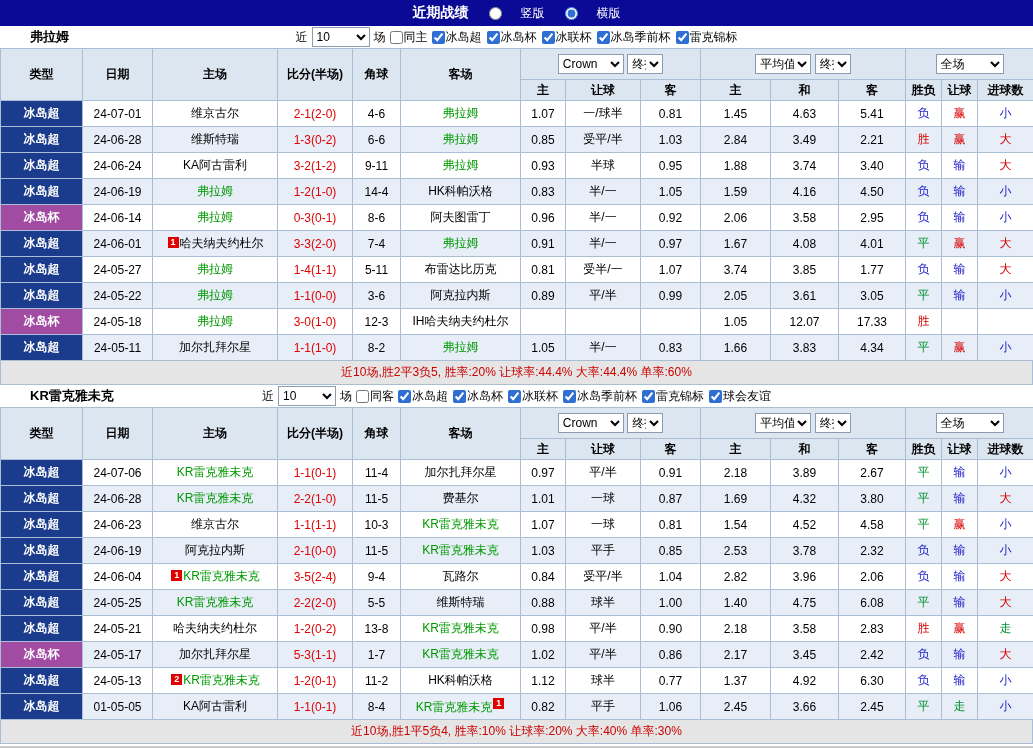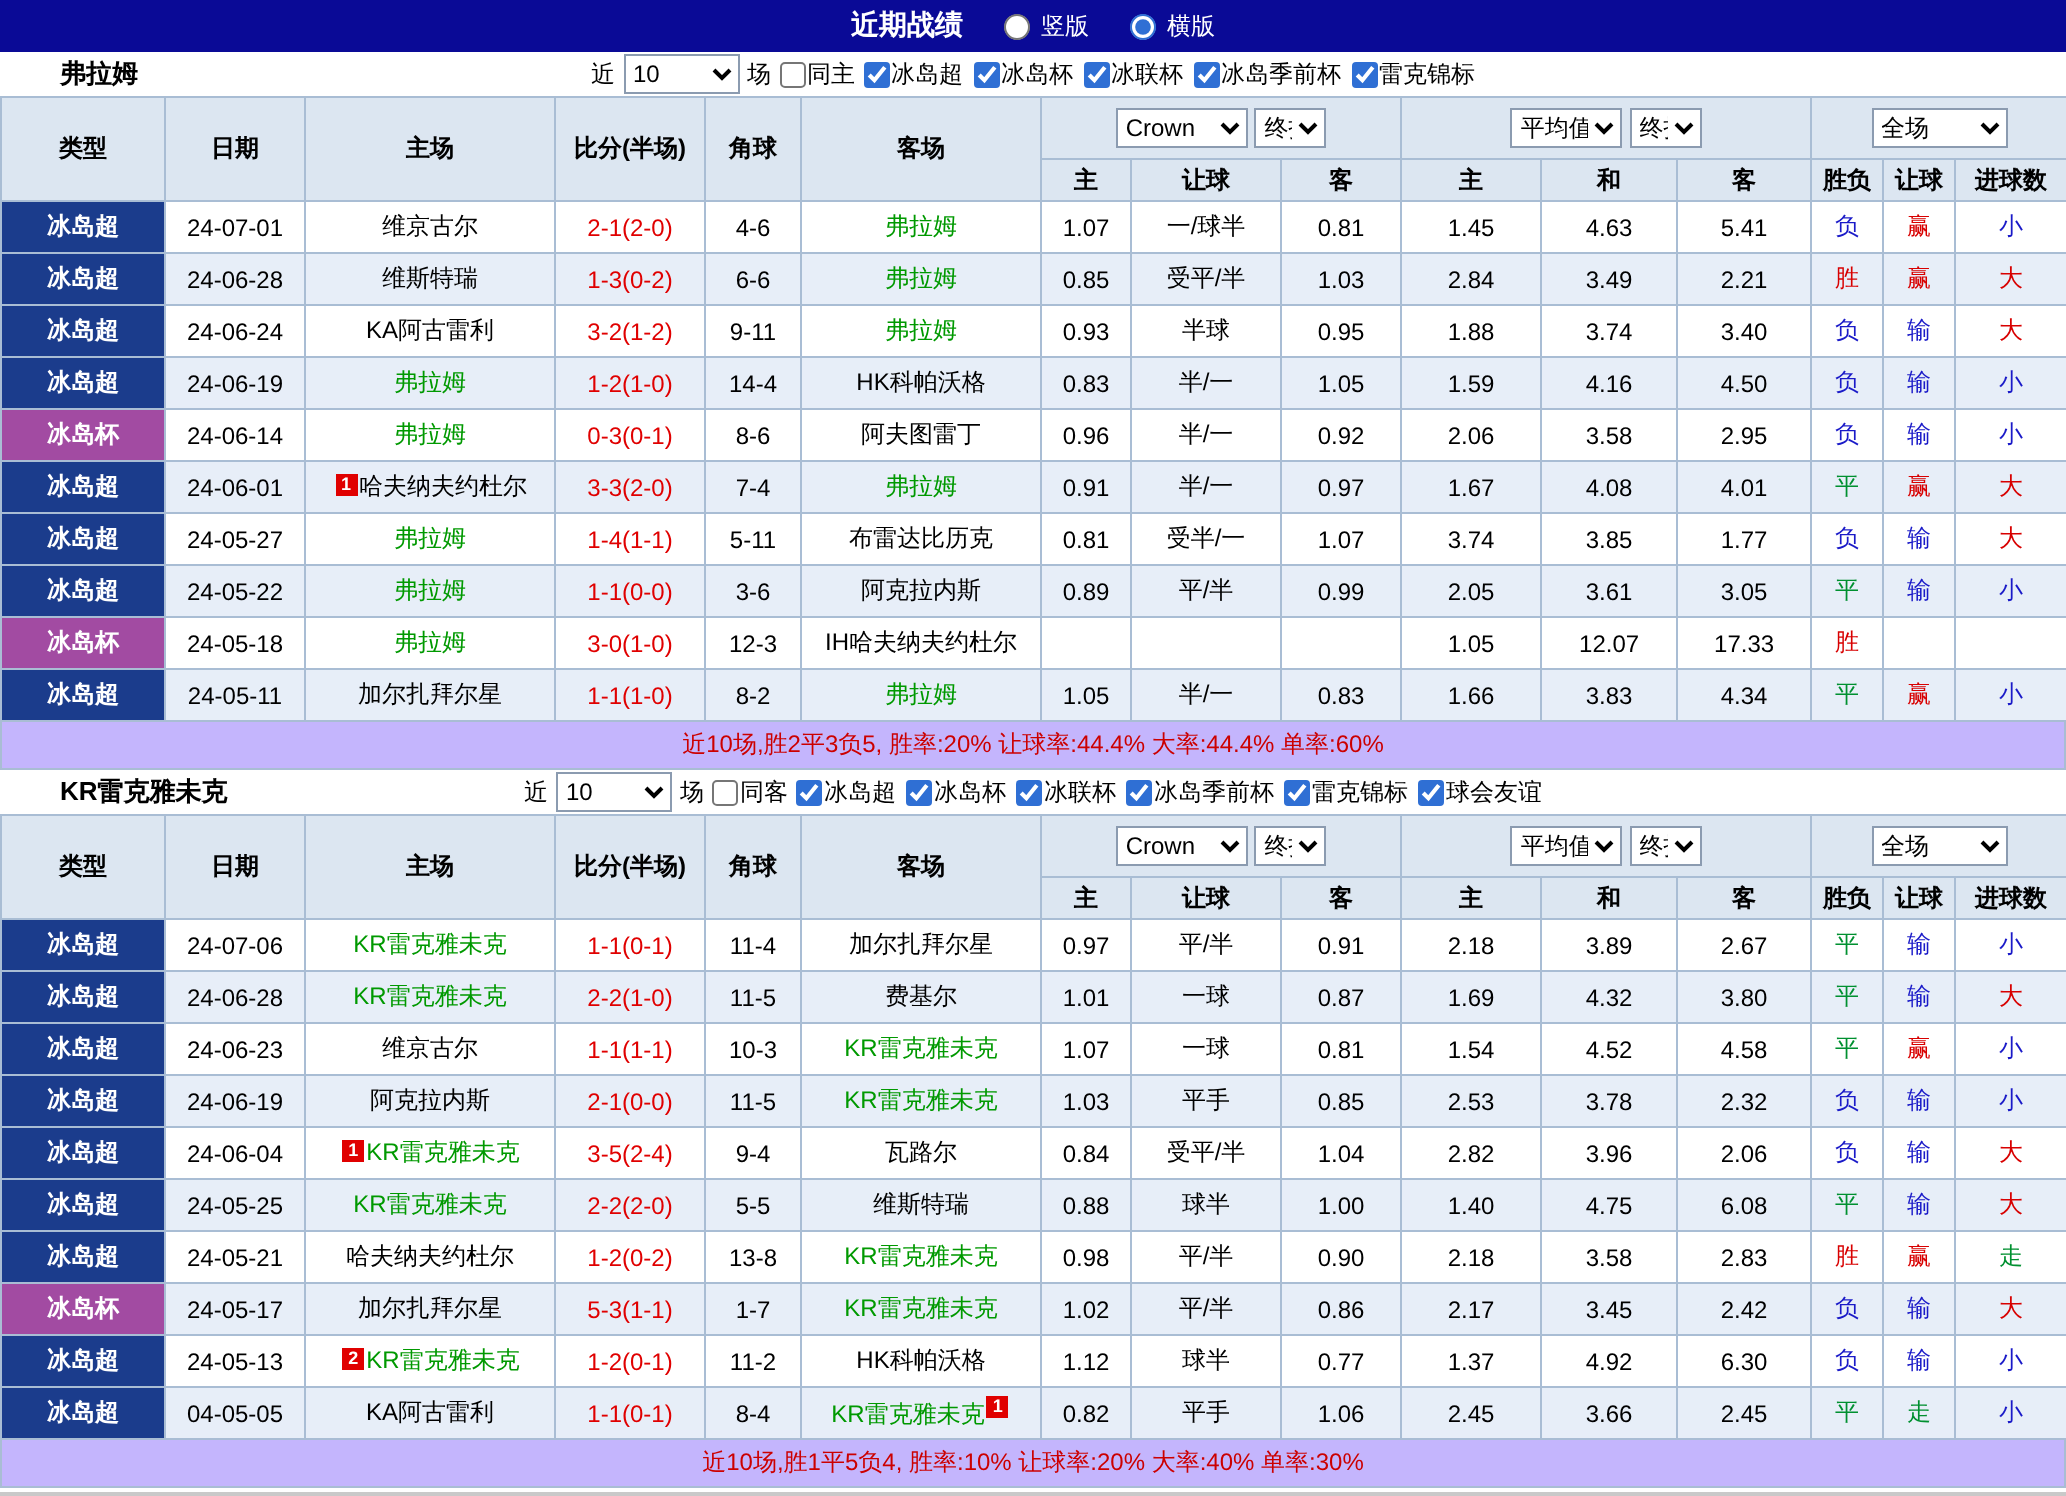--- a/index.html
+++ b/index.html
@@ -1,20 +1,20 @@
 <!DOCTYPE html>
 <html style="--red: #d80000; --blue: #1a1ac8; --green: #009030; --focus-green: #009900; --score-red: #e00000; --league-super-bg: #1b3c8c; --league-cup-bg: #a24ba2; --topbar-bg: #0a0a96; --header-bg: #dce6f1; --stripe-bg: #e7eef8; --footer-red: #cc0000;"><head>
 <meta charset="utf-8">
 <style>
   *{box-sizing:border-box;margin:0;padding:0}
   html,body{background:#fff}
   body{width:1033px;font-family:"Liberation Sans","DejaVu Sans",sans-serif;color:#000;font-size:12px}
   .topbar{height:26px;background:var(--topbar-bg);color:#fff;display:flex;align-items:center;justify-content:center;gap:20px}
   .topbar .title{font-weight:bold;font-size:14px}
-  .topbar label{display:flex;align-items:center;gap:6px;font-size:12px;cursor:pointer}
+  .topbar label{display:flex;align-items:center;gap:19px;font-size:12px;cursor:pointer}
   input[type=checkbox],input[type=radio]{accent-color:#2f6fd4;width:13px;height:13px;margin:0}
   .team-bar{height:22px;display:flex;align-items:center;position:relative;background:#fff}
   .team-bar .team-name{position:absolute;left:30px;font-weight:bold;font-size:13px}
   .team-bar .filters{margin:0 auto;display:flex;align-items:center;gap:4px}
   .filters .chk,.league-boxes label{display:inline-flex;align-items:center;gap:1px}
   .league-boxes{display:inline-flex;align-items:center;gap:5px}
   table{width:1033px;border-collapse:collapse;table-layout:fixed;text-align:center;font-size:12px}
   th,td{border:1px solid #a9bdd4;overflow:hidden;white-space:nowrap;padding:0}
   thead th{background:var(--header-bg);font-weight:bold}
   thead tr.group th{height:31px}
@@ -25,21 +25,21 @@
   td.league.super{background:var(--league-super-bg)}
   td.league.cup{background:var(--league-cup-bg)}
   td.score{color:var(--score-red)}
   td.team .tn{color:#000;cursor:pointer}
   td.team.focus .tn{color:var(--focus-green)}
   .c-red{color:var(--red)} .c-blue{color:var(--blue)} .c-green{color:var(--green)} .c-none{color:#000}
   .badge{display:inline-block;min-width:11px;height:11px;line-height:11px;background:#e00000;color:#fff;font-size:9px;font-weight:bold;margin:0 1px;vertical-align:2px;text-align:center}
   .badge.after{vertical-align:5px}
   select{font-size:12px;height:20px;border:1px solid #8b9bb0;background:#fff}
   .sel-count{width:58px}.sel-book{width:66px}.sel-final{width:36px}.sel-avg{width:56px}.sel-scope{width:68px}
-  .section-footer{height:24px;display:flex;align-items:center;justify-content:center;color:var(--footer-red);border:1px solid #a9bdd4;border-top:none;background:#c4b5fd}
+  .section-footer{height:24px;display:flex;align-items:center;justify-content:center;color:var(--footer-red);border:1px solid #a9bdd4;border-top:none;background:#e5e5e5}
   .bottom-strip{height:6px;background:#c9c9c9;margin-top:2px}
 </style>
 </head>
 <body>
 
 <div class="topbar">
   <span class="title">近期战绩</span>
   <label>
     <input type="radio" name="layout" style="">
     <span>竖版</span>
@@ -549,21 +549,21 @@
           <td>0.77</td>
           <td>1.37</td>
           <td>4.92</td>
           <td>6.30</td>
           <td class="c-blue">负</td>
           <td class="c-blue">输</td>
           <td class="c-blue">小</td>
         </tr>
         <tr>
           <td class="league super">冰岛超</td>
-          <td>04-05-05</td>
+          <td>01-05-05</td>
           <td class="team"><span class="tn">KA阿古雷利</span></td>
           <td class="score">1-1(0-1)</td>
           <td>8-4</td>
           <td class="team focus"><span class="tn">KR雷克雅未克</span><span class="badge after">1</span></td>
           <td>0.82</td>
           <td>平手</td>
           <td>1.06</td>
           <td>2.45</td>
           <td>3.66</td>
           <td>2.45</td>

